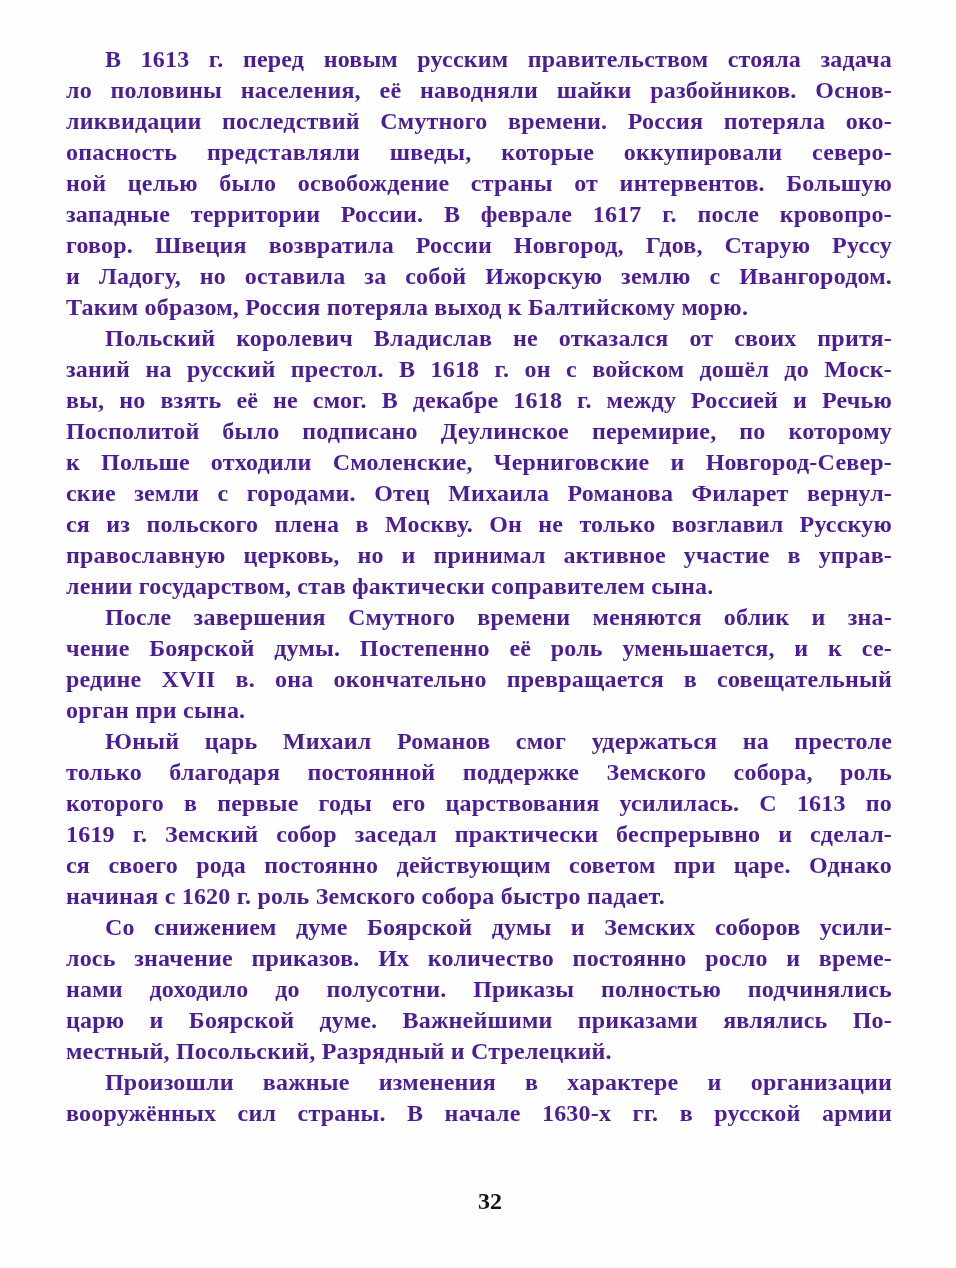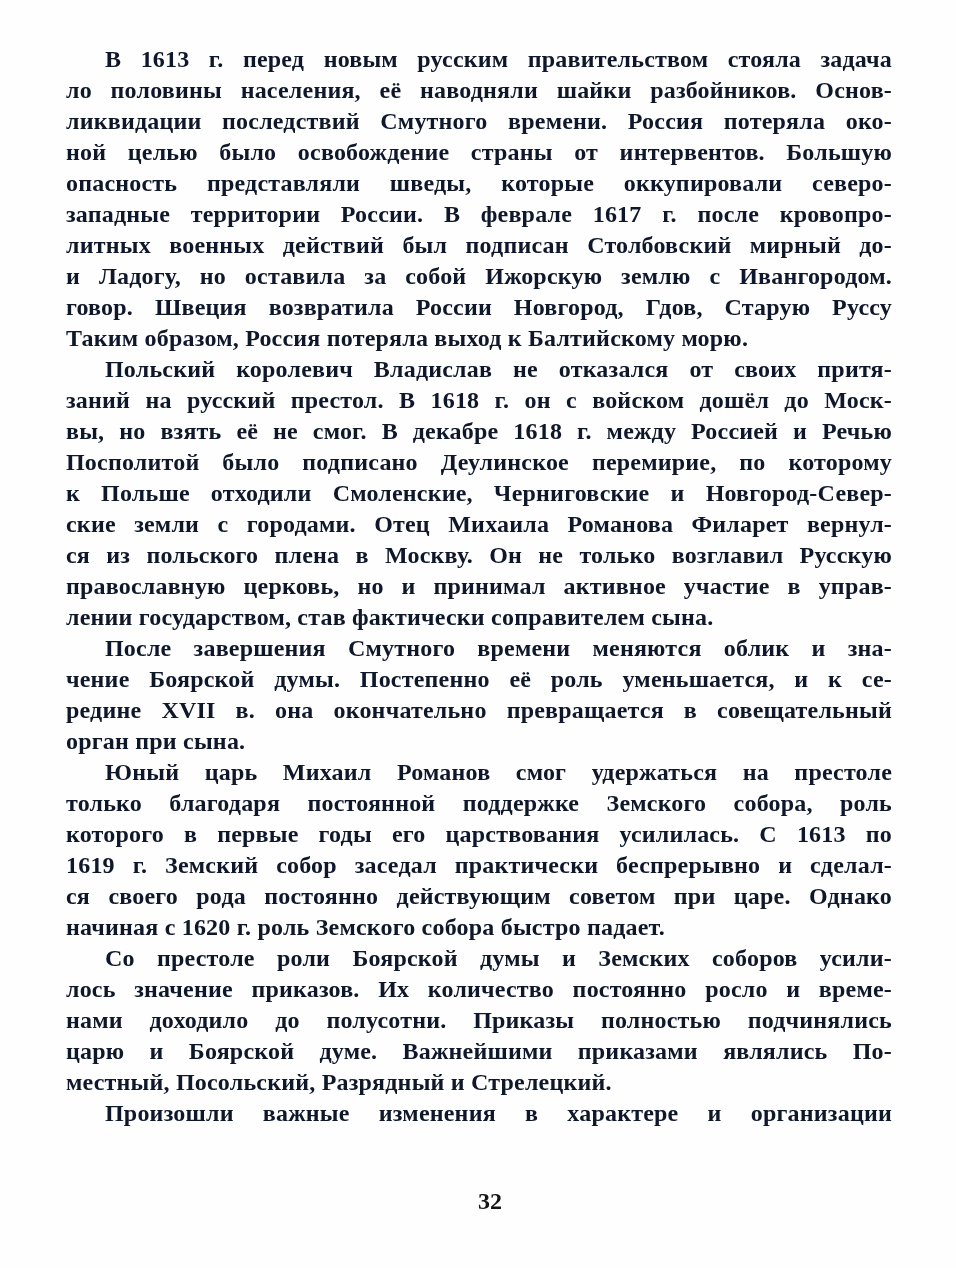--- a/index.html
+++ b/index.html
@@ -16,21 +16,21 @@
     font-family: "Liberation Serif", "DejaVu Serif", serif;
   }
   .text-block {
     position: absolute;
     left: 66px;
     top: 44px;
     width: 826px;
     font-weight: 700;
     font-size: 24px;
     line-height: 31px;
-    color: #0f172a;
+    color: #4c1d95;
     letter-spacing: 0.2px;
   }
   .paragraph {
     margin: 0;
     padding: 0;
   }
   .line {
     text-align: justify;
     text-align-last: justify;
     white-space: normal;
@@ -54,26 +54,25 @@
 </style>
 </head>
 <body>
 
 <div class="page">
   <div class="text-block" id="text-block">
       <div class="paragraph">
         <div class="line indent">В 1613 г. перед новым русским правительством стояла задача</div>
         <div class="line">ло половины населения, её наводняли шайки разбойников. Основ-</div>
         <div class="line">ликвидации последствий Смутного времени. Россия потеряла око-</div>
+        <div class="line">опасность представляли шведы, которые оккупировали северо-</div>
         <div class="line">ной целью было освобождение страны от интервентов. Большую</div>
-        <div class="line">опасность представляли шведы, которые оккупировали северо-</div>
         <div class="line">западные территории России. В феврале 1617 г. после кровопро-</div>
-        <div class="line">литных военных действий был подписан Столбовский мирный до-</div>
+        <div class="line">говор. Швеция возвратила России Новгород, Гдов, Старую Руссу</div>
         <div class="line">и Ладогу, но оставила за собой Ижорскую землю с Ивангородом.</div>
-        <div class="line">говор. Швеция возвратила России Новгород, Гдов, Старую Руссу</div>
         <div class="line flush-last">Таким образом, Россия потеряла выход к Балтийскому морю.</div>
       </div>
       <div class="paragraph">
         <div class="line indent">Польский королевич Владислав не отказался от своих притя-</div>
         <div class="line">заний на русский престол. В 1618 г. он с войском дошёл до Моск-</div>
         <div class="line">вы, но взять её не смог. В декабре 1618 г. между Россией и Речью</div>
         <div class="line">Посполитой было подписано Деулинское перемирие, по которому</div>
         <div class="line">к Польше отходили Смоленские, Черниговские и Новгород-Север-</div>
         <div class="line">ские земли с городами. Отец Михаила Романова Филарет вернул-</div>
         <div class="line">ся из польского плена в Москву. Он не только возглавил Русскую</div>
@@ -88,24 +87,25 @@
       </div>
       <div class="paragraph">
         <div class="line indent">Юный царь Михаил Романов смог удержаться на престоле</div>
         <div class="line">только благодаря постоянной поддержке Земского собора, роль</div>
         <div class="line">которого в первые годы его царствования усилилась. С 1613 по</div>
         <div class="line">1619 г. Земский собор заседал практически беспрерывно и сделал-</div>
         <div class="line">ся своего рода постоянно действующим советом при царе. Однако</div>
         <div class="line flush-last">начиная с 1620 г. роль Земского собора быстро падает.</div>
       </div>
       <div class="paragraph">
-        <div class="line indent">Со престоле роли Боярской думы и Земских соборов усили-</div>
+        <div class="line indent">Со снижением думе Боярской думы и Земских соборов усили-</div>
         <div class="line">лось значение приказов. Их количество постоянно росло и време-</div>
         <div class="line">нами доходило до полусотни. Приказы полностью подчинялись</div>
         <div class="line">царю и Боярской думе. Важнейшими приказами являлись По-</div>
         <div class="line flush-last">местный, Посольский, Разрядный и Стрелецкий.</div>
       </div>
       <div class="paragraph">
         <div class="line indent">Произошли важные изменения в характере и организации</div>
+        <div class="line">вооружённых сил страны. В начале 1630-х гг. в русской армии</div>
       </div>
     </div>
   <div class="page-number">32</div>
 </div>
 
 </body></html>

